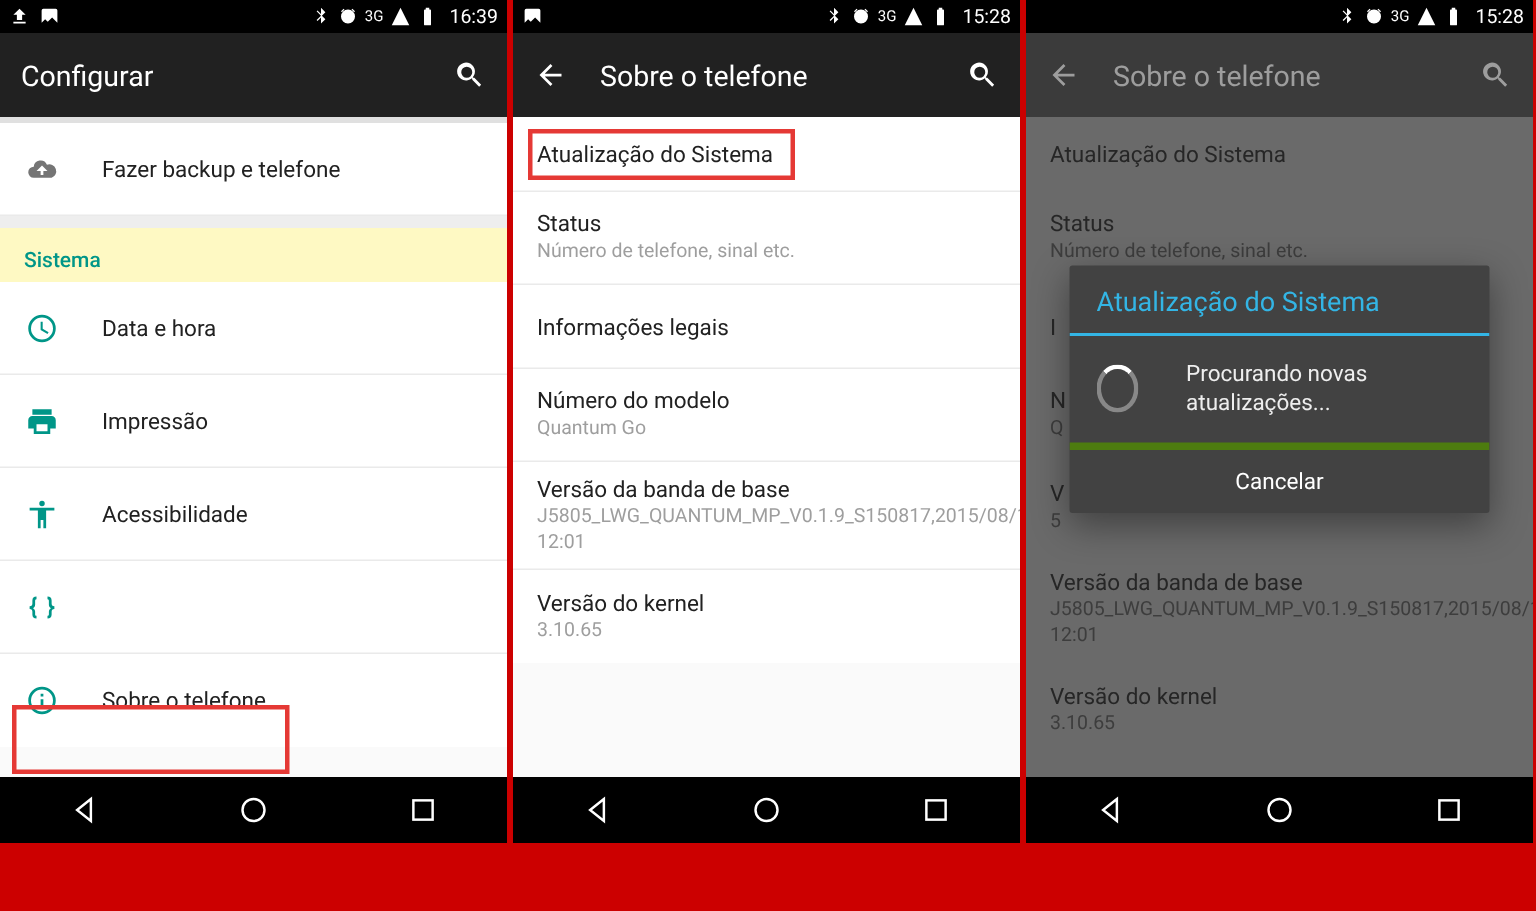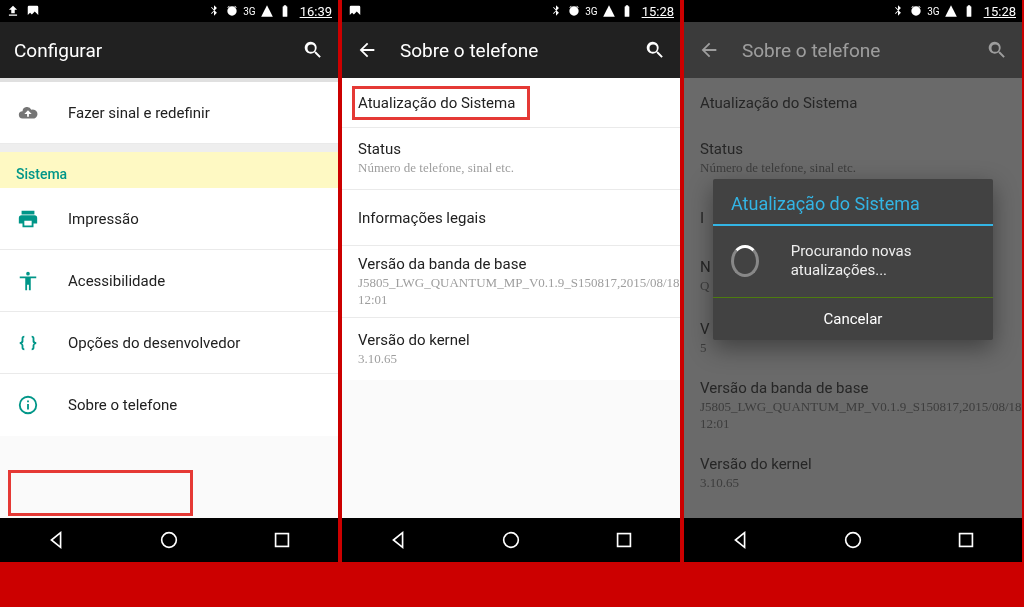--- a/index.html
+++ b/index.html
@@ -24,21 +24,21 @@
     background: #000;
     color: #fff;
     height: 22px;
     display: flex;
     align-items: center;
     padding: 0 6px;
     font-size: 12px;
   }
   .statusbar .left { display: flex; gap: 6px; }
   .statusbar .right { margin-left: auto; display: flex; gap: 4px; align-items: center; }
-  .statusbar .clock { font-size: 13px; margin-left: 4px; text-decoration: underline; }
+  .statusbar .clock { font-size: 13px; margin-left: 4px; }
   .sb-icon { width: 14px; height: 14px; display: inline-flex; align-items: center; justify-content: center; }
   .sb-icon svg { width: 14px; height: 14px; fill: #fff; }
   .appbar {
     background: #212121;
     color: #fff;
     height: 56px;
     display: flex;
     align-items: center;
     padding: 16px 14px;
   }
@@ -70,21 +70,21 @@
     width: 24px;
     height: 24px;
     display: flex;
     align-items: center;
     justify-content: center;
   }
   .list-item .icon svg { width: 22px; height: 22px; fill: #757575; }
   .list-item .icon.teal svg { fill: #009688; }
   .list-item .texts { display: flex; flex-direction: column; }
   .list-item .primary { font-size: 15px; color: #212121; }
-  .list-item .secondary { font-size: 13px; color: #9e9e9e; margin-top: 2px; line-height: 1.3; font-family: Liberation Serif, serif; }
+  .list-item .secondary { font-size: 13px; color: #9e9e9e; margin-top: 2px; line-height: 1.3; }
   .section-header {
     padding: 14px 16px 6px 16px;
     color: #009688;
     font-size: 14px;
     font-weight: 500;
     background: #fef9c3;
   }
   .spacer { height: 8px; background: #eeeeee; }
   .redbox {
     position: absolute;
@@ -129,21 +129,21 @@
     gap: 32px;
   }
   .spinner {
     width: 32px; height: 32px;
     border: 3px solid #888;
     border-top-color: #fff;
     border-radius: 50%;
   }
   .d-body .msg { font-size: 15px; color: #eee; line-height: 1.3; }
   .d-actions {
-    border-top: 1px solid #4d7c0f;
+    border-top: 5px solid #4d7c0f;
     text-align: center;
     padding: 12px 0;
     font-size: 15px;
     color: #fff;
   }
   .phone3 .content { background: #eaeaea; }
   .phone3 .list-item { background: #eaeaea; }
   .phone3 .list-item .primary { color: #555; }
   .phone3 .list-item .secondary { color: #888; }
   .phone3 .appbar { background: #3b3b3b; }
@@ -201,54 +201,61 @@
   </div>
   <div class="content">
     <div class="spacer" style="height:4px;background:#e0e0e0;"></div>
     <div class="list-item">
       <span class="icon">
           <svg viewBox="0 0 24 24">
             <path d="M19 18H6a4 4 0 0 1 0-8 5 5 0 0 1 9.6-1.5A4.5 4.5 0 0 1 19 18zM12 9l-4 4h3v3h2v-3h3z"></path>
           </svg>
         </span>
       <div class="texts">
-          <span class="primary">Fazer sinal e redefinir</span>
+          <span class="primary">Fazer backup e telefone</span>
         </div>
     </div>
     <div class="spacer"></div>
     <div class="section-header">Sistema</div>
     <div class="list-item">
       <span class="icon teal">
           <svg viewBox="0 0 24 24">
-            <path d="M19 8H5a3 3 0 0 0-3 3v6h4v4h12v-4h4v-6a3 3 0 0 0-3-3zm-3 11H8v-5h8zm3-12H5V3h14z"></path>
-          </svg>
-        </span>
-      <div class="texts">
-          <span class="primary">Impressão</span>
+            <path d="M12 2a10 10 0 1 0 0 20 10 10 0 0 0 0-20zm0 18a8 8 0 1 1 0-16 8 8 0 0 1 0 16zm.5-13H11v6l5 3 .8-1.3-4.3-2.6z"></path>
+          </svg>
+        </span>
+      <div class="texts">
+          <span class="primary">Data e hora</span>
         </div>
     </div>
     <div class="list-item">
       <span class="icon teal">
           <svg viewBox="0 0 24 24">
-            <path d="M12 2a2 2 0 1 1 0 4 2 2 0 0 1 0-4zm9 5H3v2h6v13h2v-6h2v6h2V9h6z"></path>
-          </svg>
-        </span>
-      <div class="texts">
-          <span class="primary">Acessibilidade</span>
+            <path d="M19 8H5a3 3 0 0 0-3 3v6h4v4h12v-4h4v-6a3 3 0 0 0-3-3zm-3 11H8v-5h8zm3-12H5V3h14z"></path>
+          </svg>
+        </span>
+      <div class="texts">
+          <span class="primary">Impressão</span>
         </div>
     </div>
     <div class="list-item">
       <span class="icon teal">
           <svg viewBox="0 0 24 24">
+            <path d="M12 2a2 2 0 1 1 0 4 2 2 0 0 1 0-4zm9 5H3v2h6v13h2v-6h2v6h2V9h6z"></path>
+          </svg>
+        </span>
+      <div class="texts">
+          <span class="primary">Acessibilidade</span>
+        </div>
+    </div>
+    <div class="list-item">
+      <span class="icon teal">
+          <svg viewBox="0 0 24 24">
             <path d="M8 4c-2 0-3 1-3 3v2c0 1-.5 2-2 2v2c1.5 0 2 1 2 2v2c0 2 1 3 3 3v-2c-1 0-1-1-1-1v-2c0-1-.5-2-1.5-2.5C6.5 12 7 11 7 10V7c0-1 1-1 1-1zm8 0v2s1 0 1 1v3c0 1 .5 2 1.5 2.5C17.5 13 17 14 17 15v2c0 1-1 1-1 1v2c2 0 3-1 3-3v-2c0-1 .5-2 2-2v-2c-1.5 0-2-1-2-2V7c0-2-1-3-3-3z"></path>
           </svg>
         </span>
-      <div class="texts">
-          <span class="primary">Opções do desenvolvedor</span>
-        </div>
     </div>
     <div class="list-item" style="border-bottom:none;">
       <span class="icon teal">
           <svg viewBox="0 0 24 24">
             <path d="M12 2a10 10 0 1 0 0 20 10 10 0 0 0 0-20zm0 18a8 8 0 1 1 0-16 8 8 0 0 1 0 16zm-1-11h2V7h-2zm0 8h2v-6h-2z"></path>
           </svg>
         </span>
       <div class="texts">
           <span class="primary">Sobre o telefone</span>
         </div>
@@ -330,20 +337,26 @@
     <div class="list-item no-icon">
       <div class="texts">
         <span class="primary">Status</span>
         <span class="secondary">Número de telefone, sinal etc.</span>
       </div>
     </div>
     <div class="list-item no-icon" style="min-height:56px;align-items:center;">
       <div class="texts">
           <span class="primary">Informações legais</span>
         </div>
+    </div>
+    <div class="list-item no-icon">
+      <div class="texts">
+        <span class="primary">Número do modelo</span>
+        <span class="secondary">Quantum Go</span>
+      </div>
     </div>
     <div class="list-item no-icon" style="min-height:72px;">
       <div class="texts">
         <span class="primary">Versão da banda de base</span>
         <span class="secondary">J5805_LWG_QUANTUM_MP_V0.1.9_S150817,2015/08/18 12:01</span>
       </div>
     </div>
     <div class="list-item no-icon" style="border-bottom:none;">
       <div class="texts">
         <span class="primary">Versão do kernel</span>

